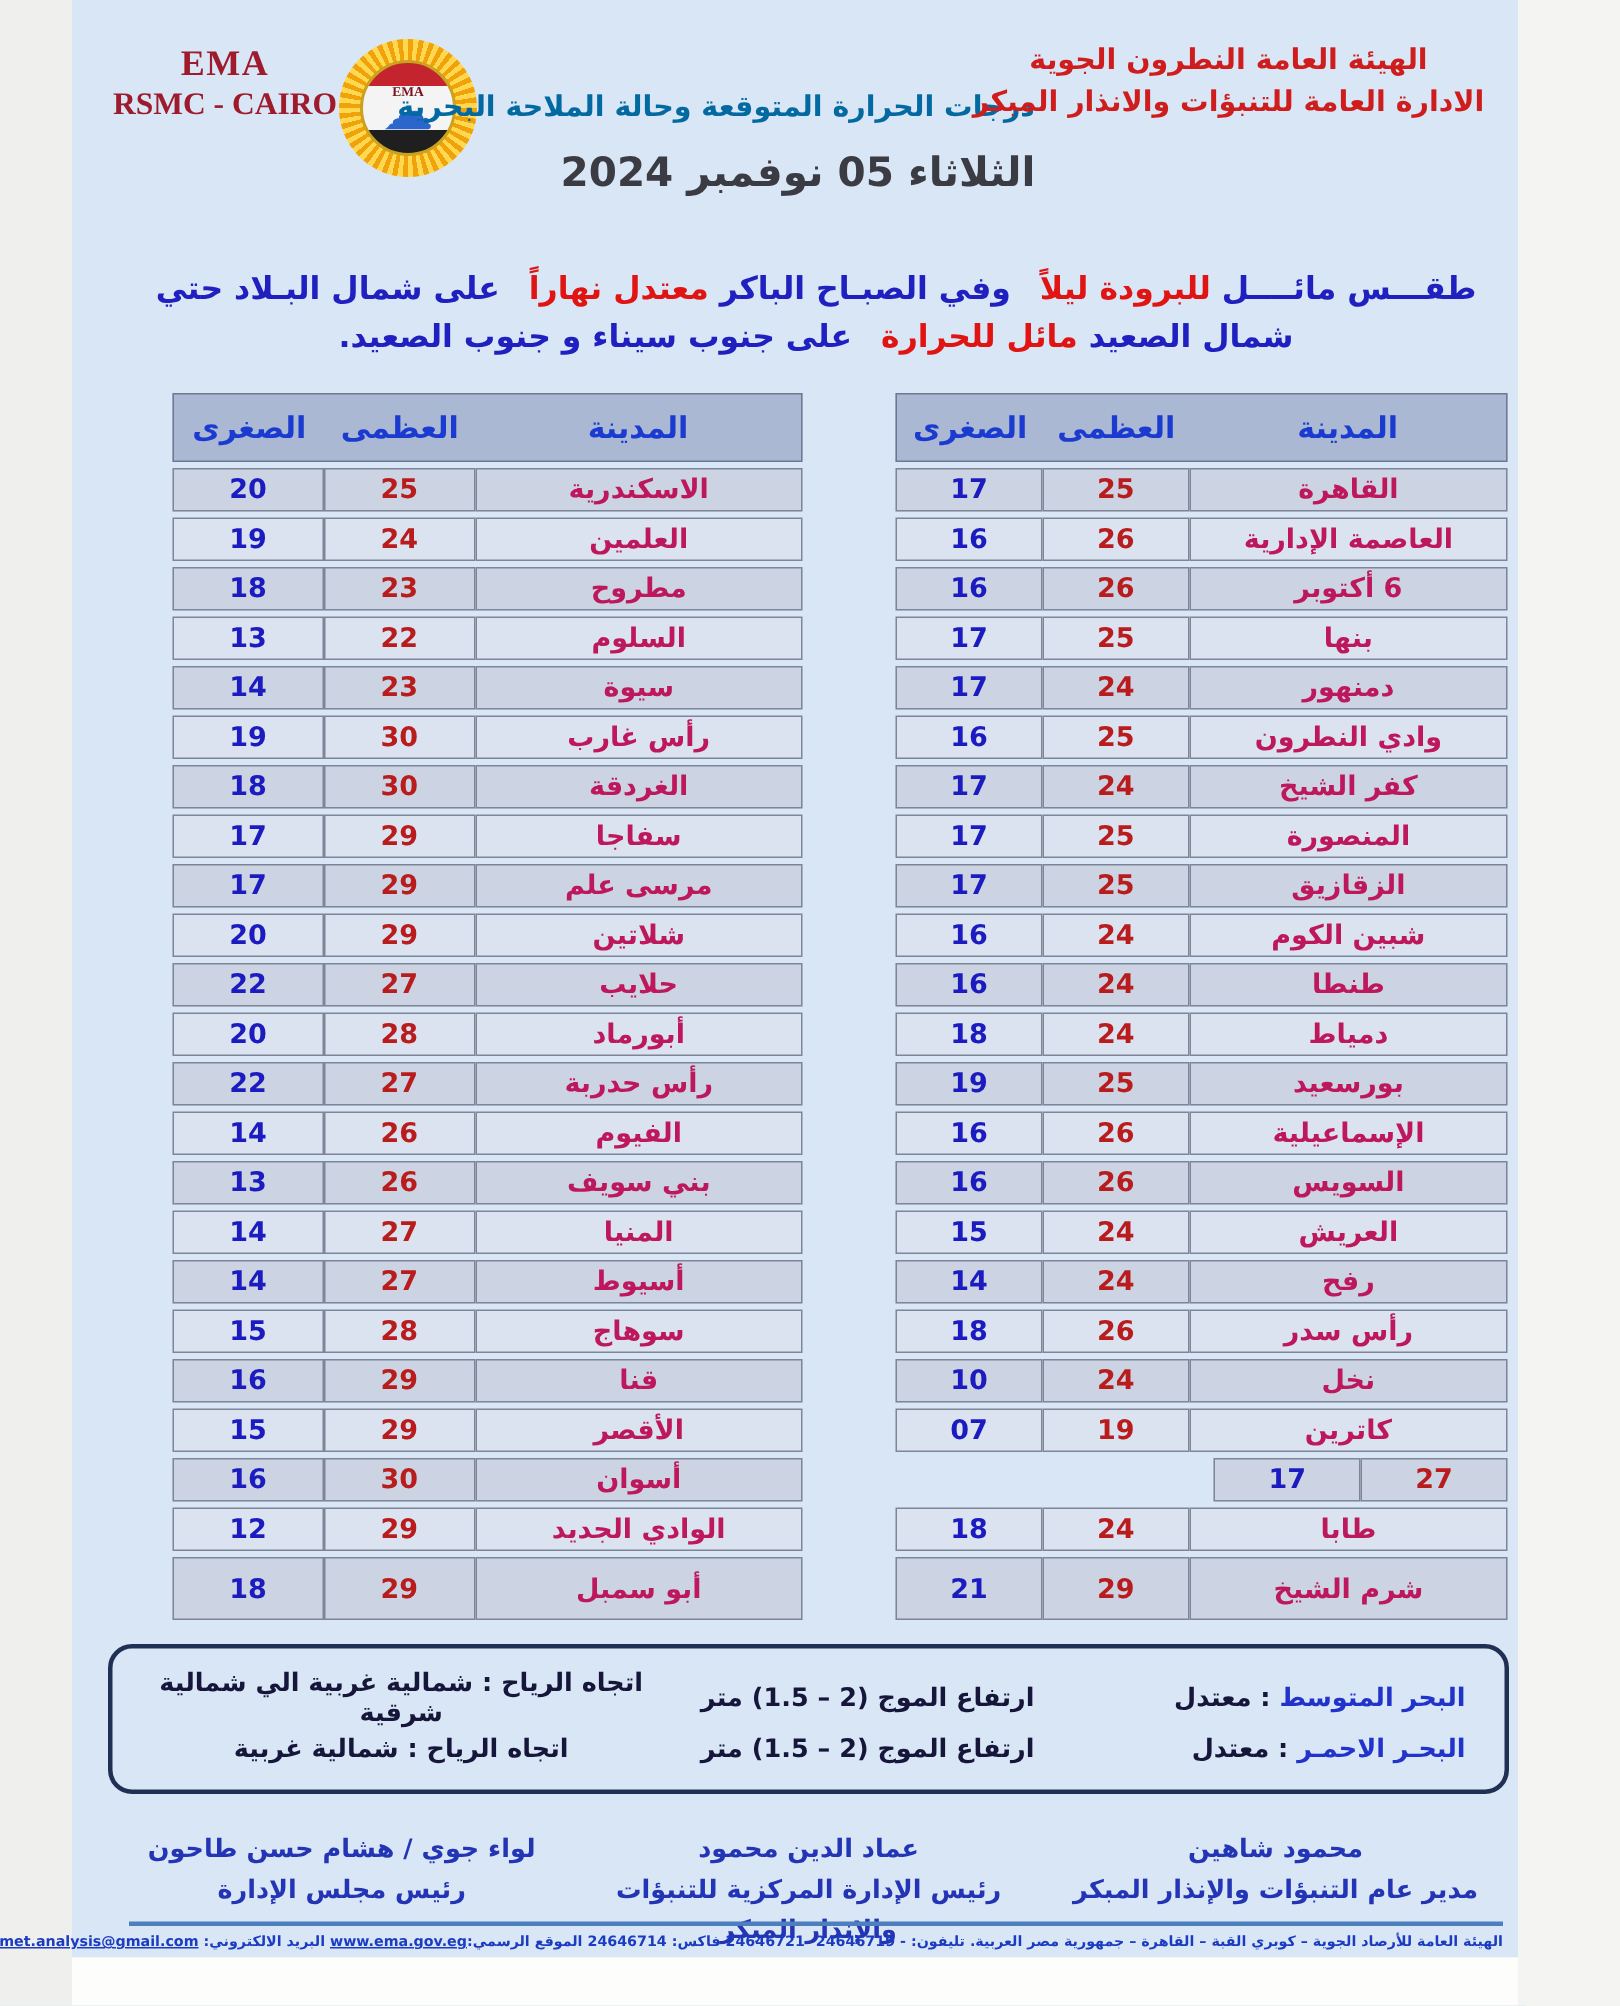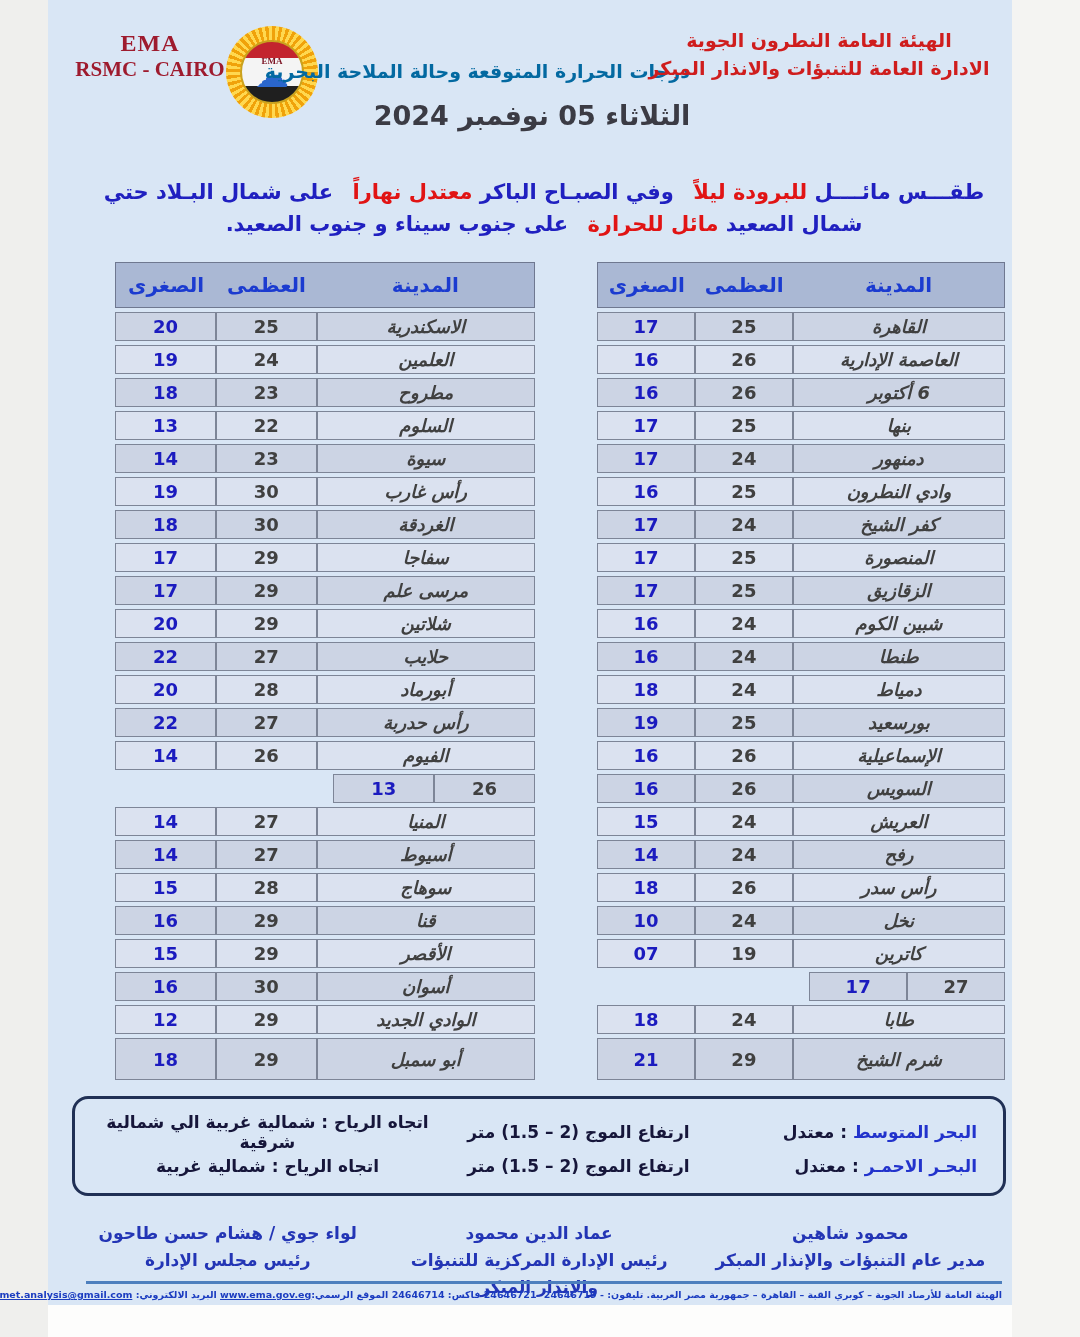--- a/index.html
+++ b/index.html
@@ -48,22 +48,22 @@
            background:#aab8d4; border:1px solid #6f7890;
            color:#1b3bd0; font-weight:bold; font-size:20px; }
   .thead span { display:block; text-align:center; }
   .h-city { width:52%; } .h-max { width:24%; } .h-min { width:24%; }
   .trow { display:flex; direction:rtl; height:29px; margin-top:4px; }
   .tbody .trow:last-child { height:42px; }
   .row-odd  .tcell { background:#ccd4e4; }
   .row-even .tcell { background:#dbe2f0; }
   .tcell { display:flex; align-items:center; justify-content:center;
            border:1px solid #7d8597; font-weight:bold; font-size:18px; }
-  .c-city { width:52%; color:#404040;font-style:italic; }
-  .c-max  { width:24%; color:#404040; }
+  .c-city { width:52%; color:#be185d; }
+  .c-max  { width:24%; color:#b91c1c; }
   .c-min  { width:24%; color:#1b1bbf; }
 
   
   .marine { position:absolute; left:24px; top:1096px; width:934px; height:100px;
             border:3px solid #203055; border-radius:16px; padding:16px 26px 0; direction:rtl; }
   .marine-row { display:flex; direction:rtl; height:34px; align-items:center;
                 font-weight:bold; font-size:17px; color:#16163a; }
   .m-sea { width:29%; text-align:right; }
   .sea-name { color:#2233cc; }
   .m-wave { width:33%; text-align:center; }
@@ -183,20 +183,21 @@
           <div class="tcell c-city">رأس حدربة</div>
           <div class="tcell c-max">27</div>
           <div class="tcell c-min">22</div>
         </div>
         <div class="trow row-even">
           <div class="tcell c-city">الفيوم</div>
           <div class="tcell c-max">26</div>
           <div class="tcell c-min">14</div>
         </div>
         <div class="trow row-odd">
+          <div class="tcell c-city">بني سويف</div>
           <div class="tcell c-max">26</div>
           <div class="tcell c-min">13</div>
         </div>
         <div class="trow row-even">
           <div class="tcell c-city">المنيا</div>
           <div class="tcell c-max">27</div>
           <div class="tcell c-min">14</div>
         </div>
         <div class="trow row-odd">
           <div class="tcell c-city">أسيوط</div>

